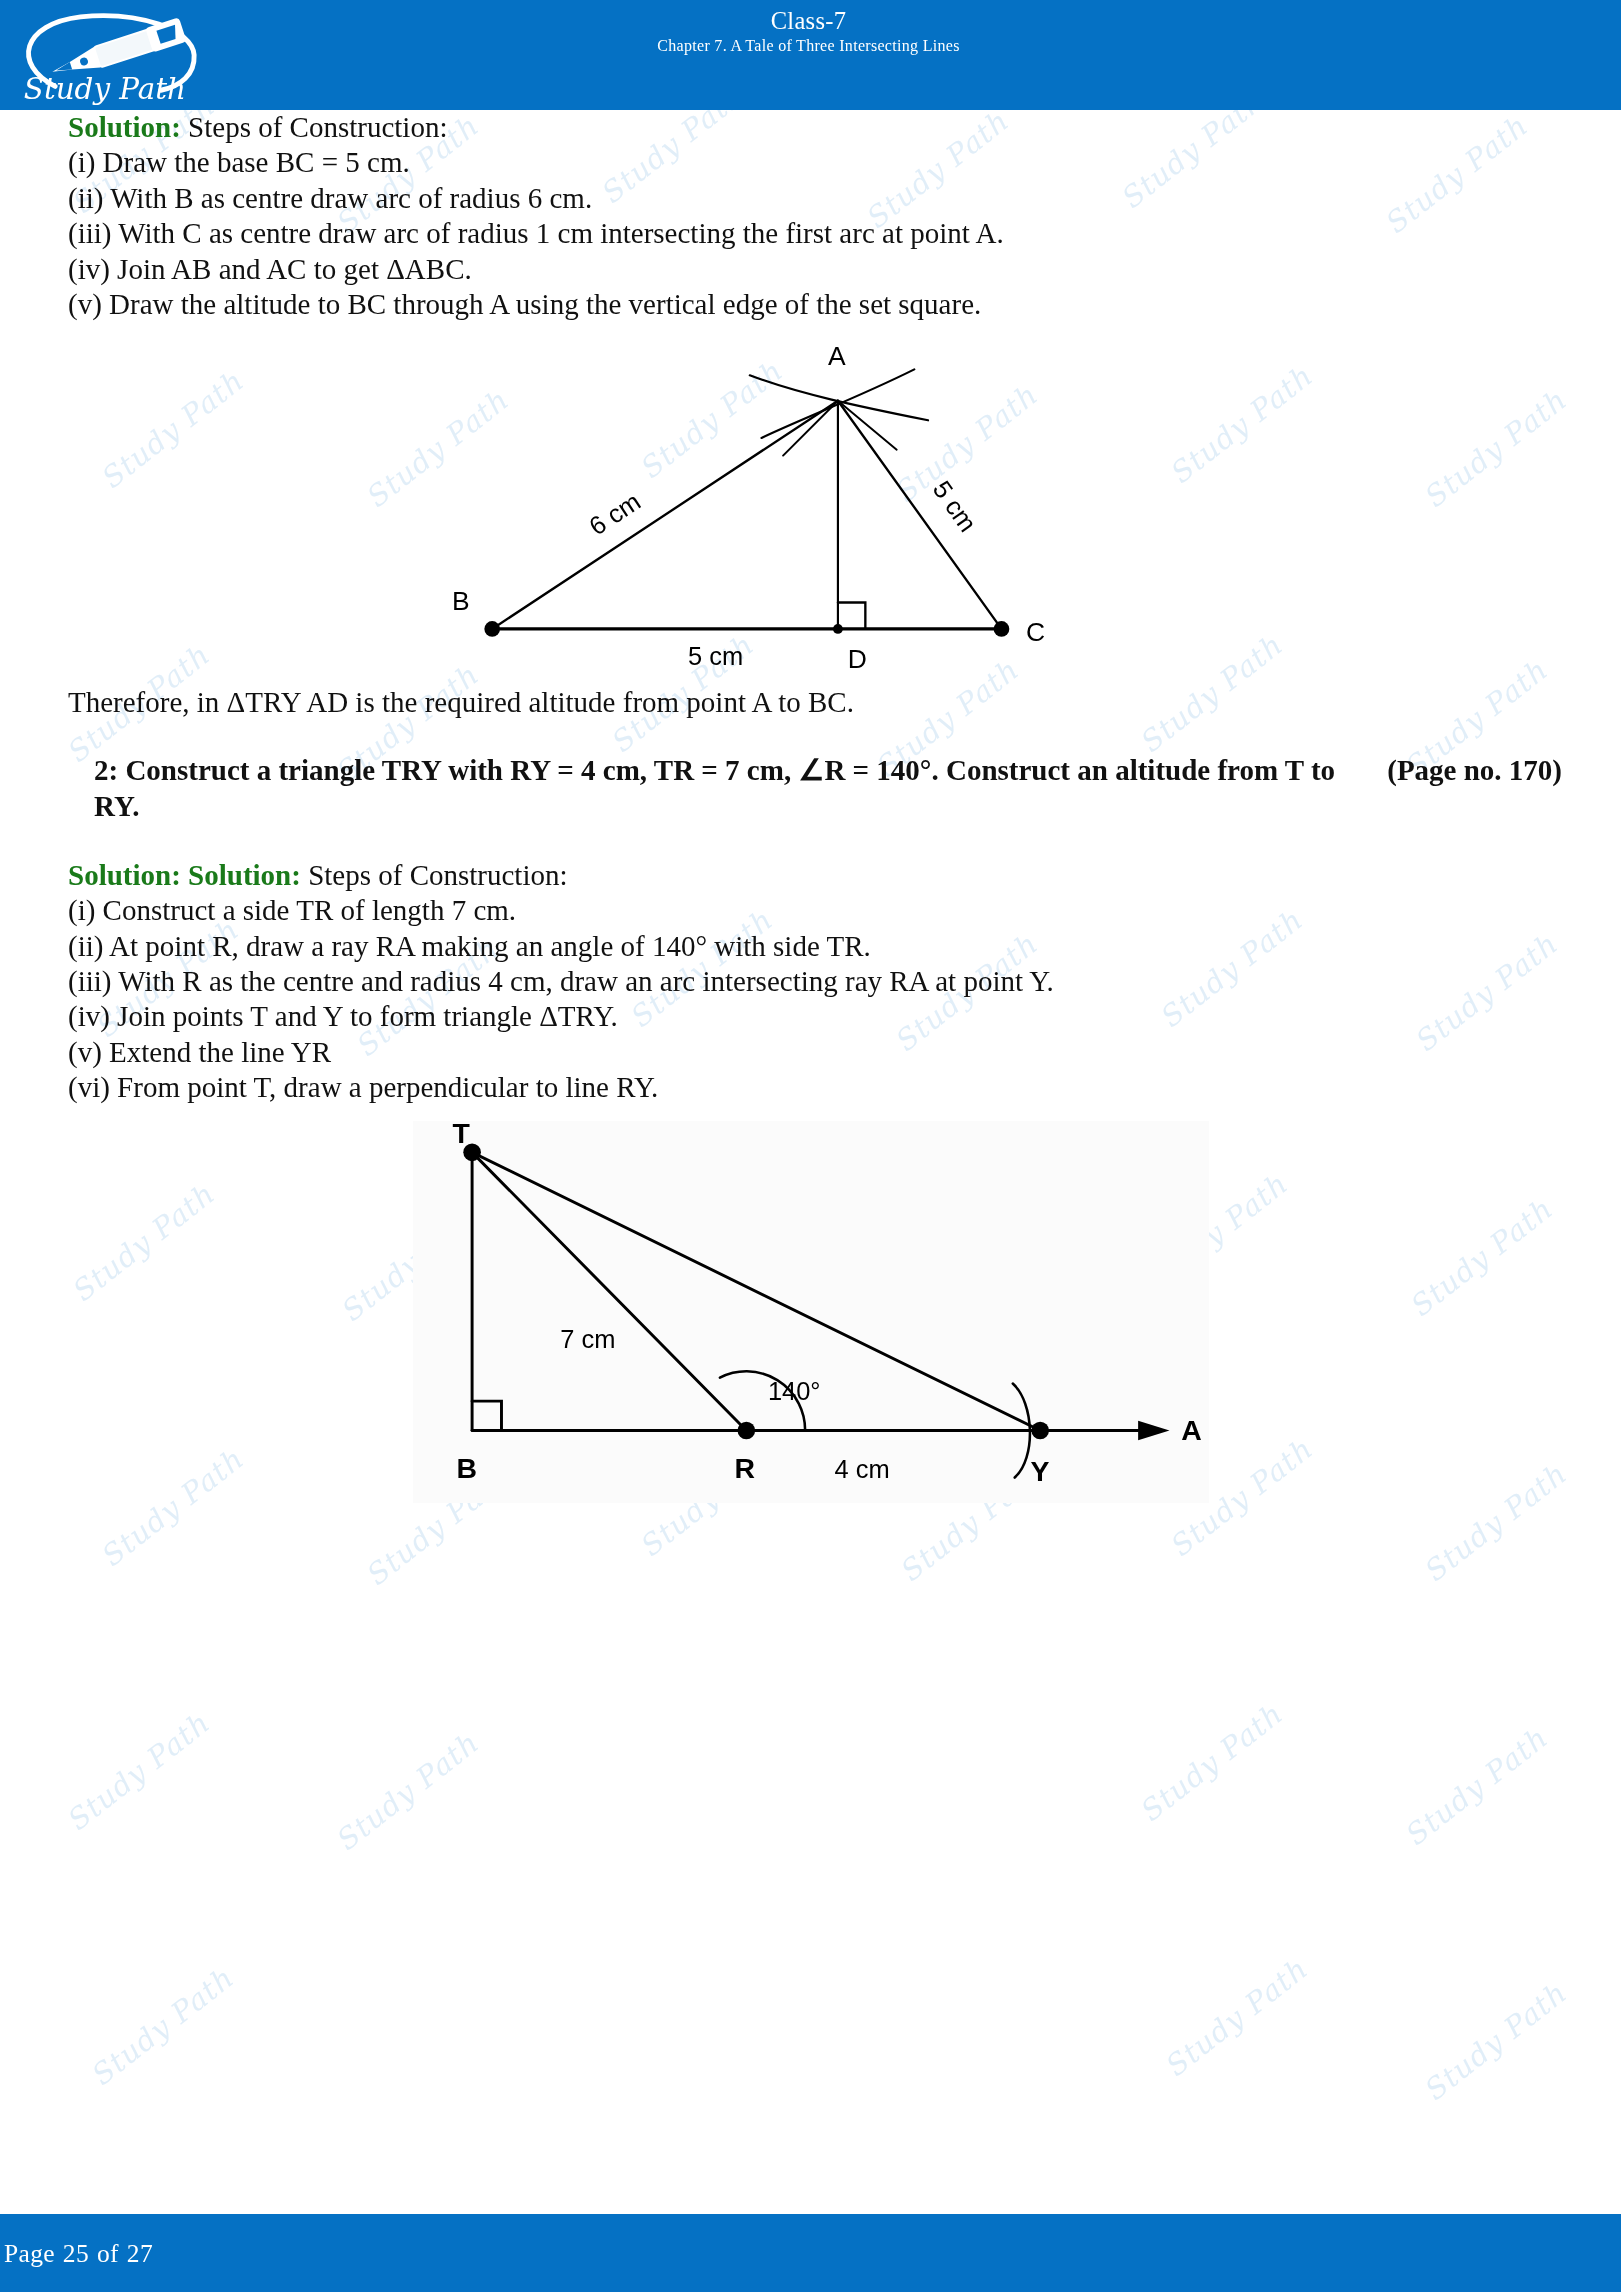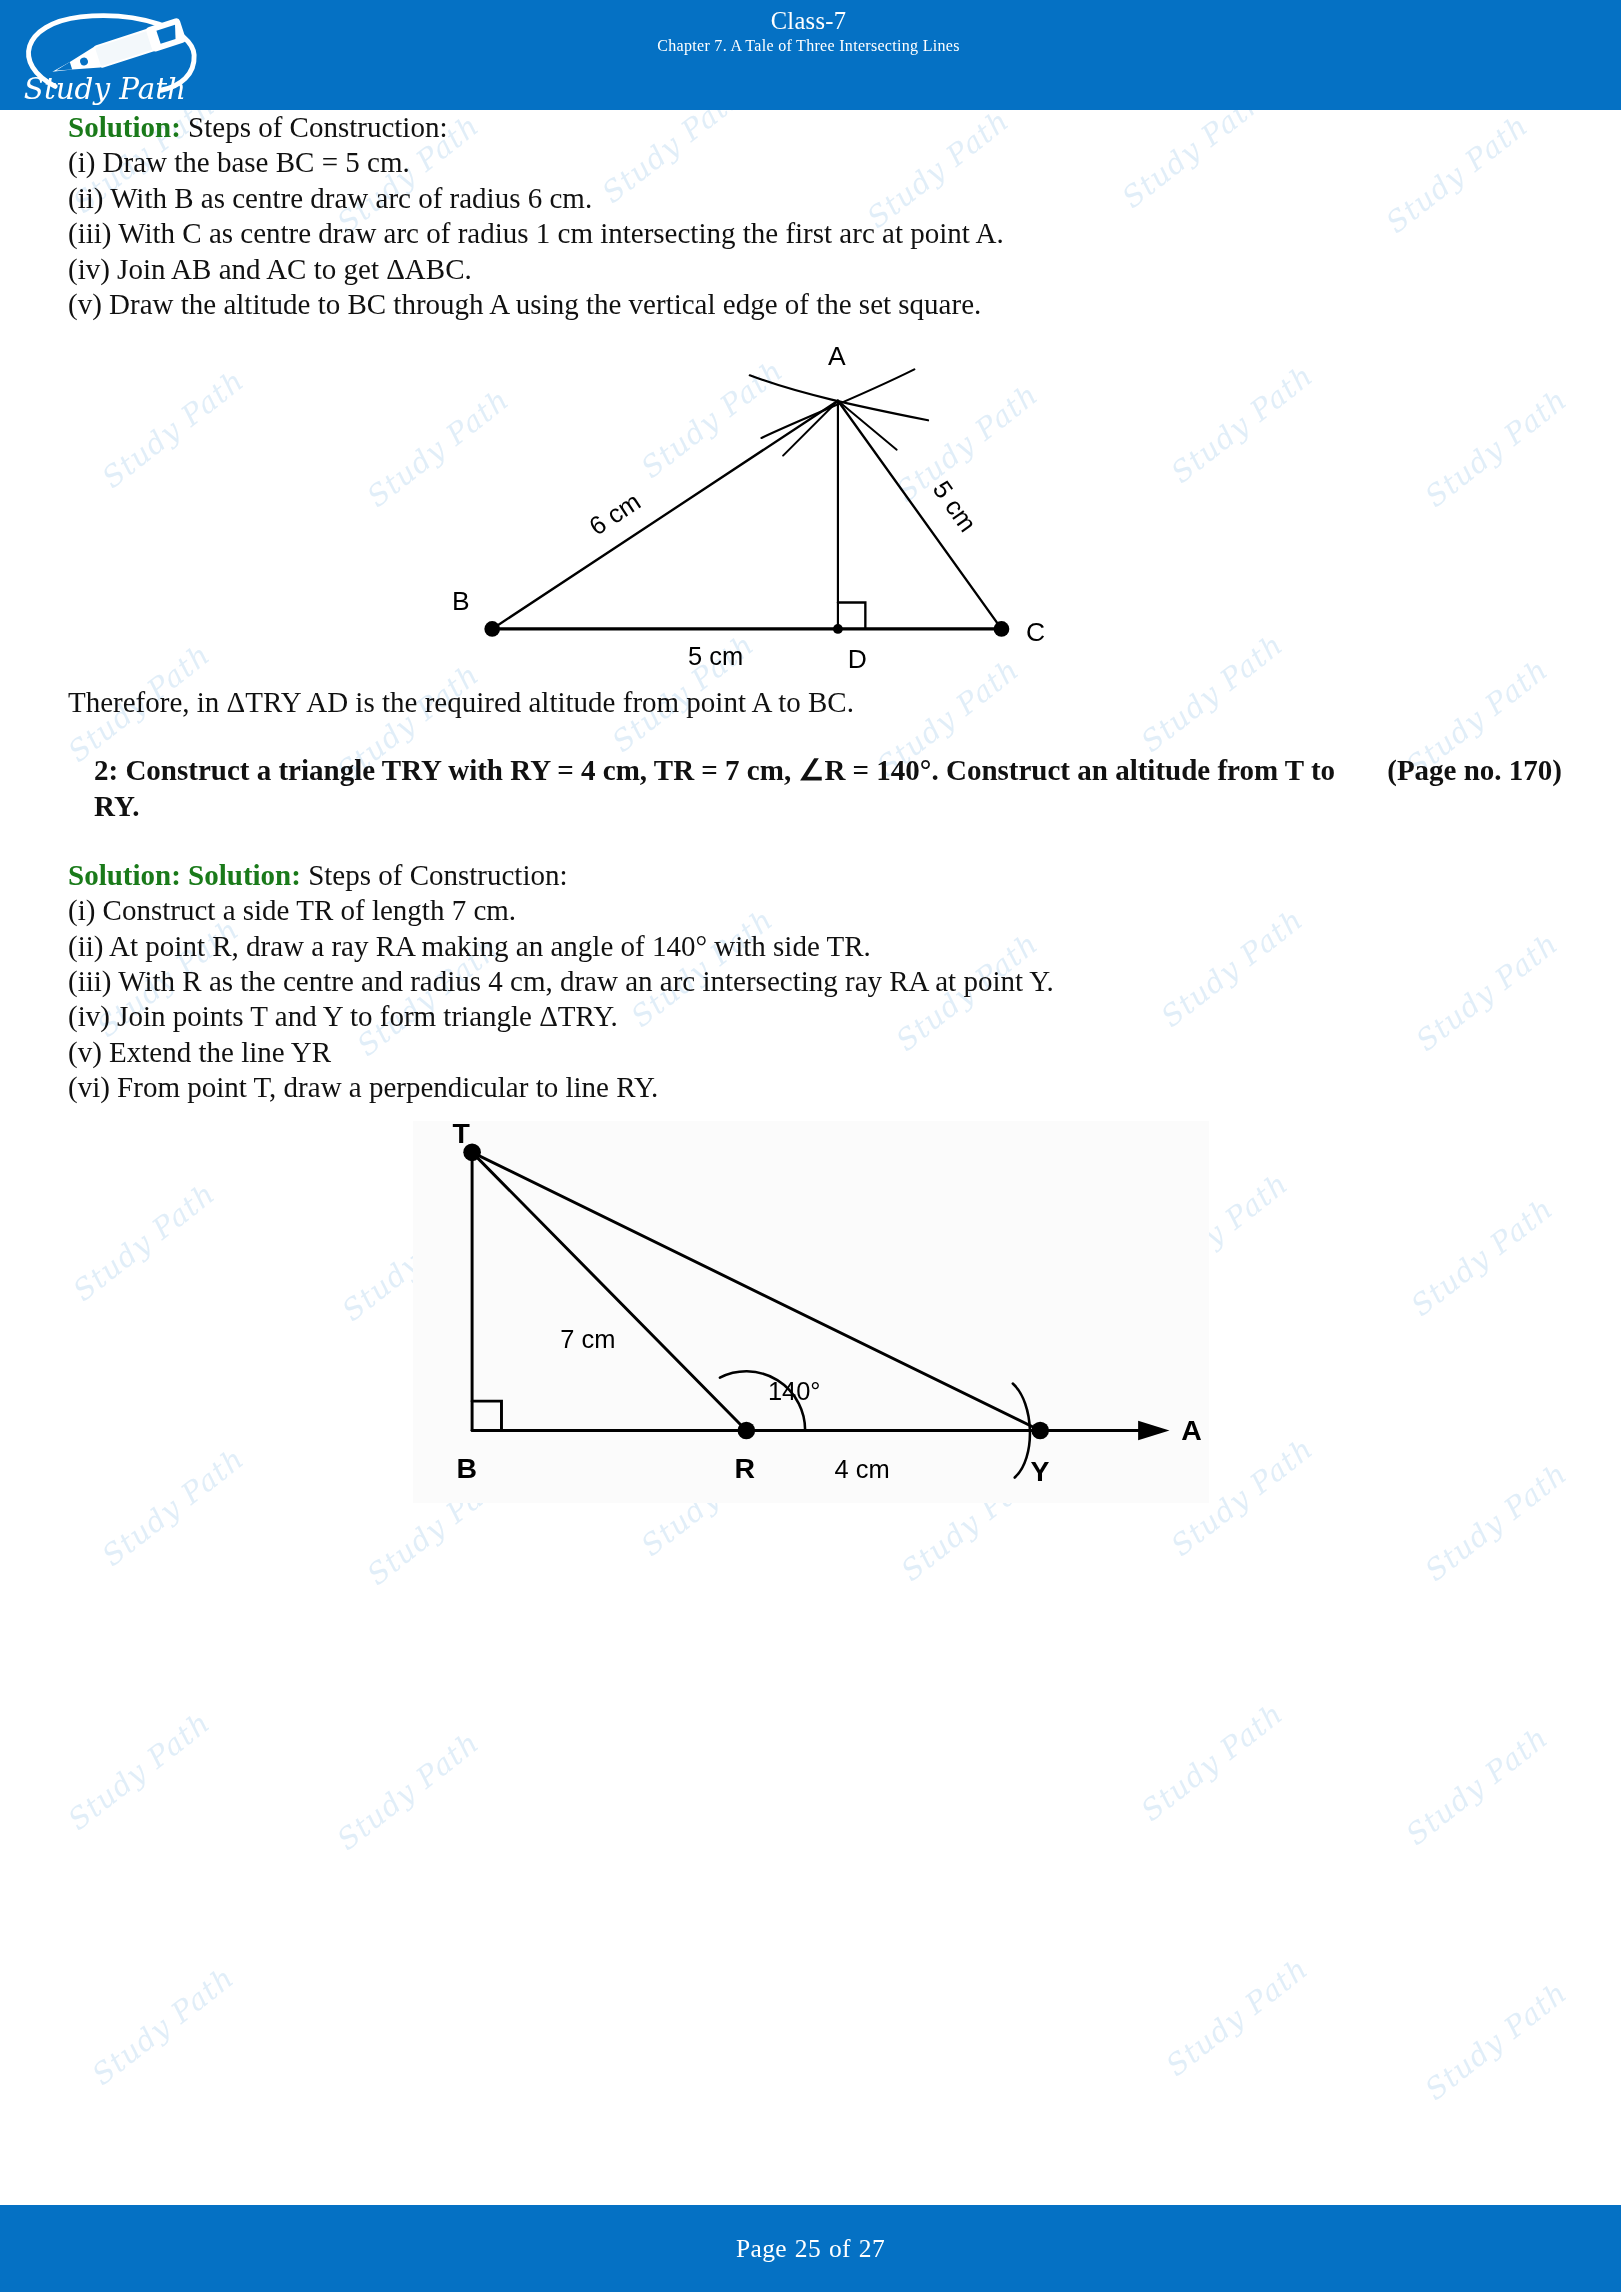--- a/index.html
+++ b/index.html
@@ -58,23 +58,23 @@
   .qwrap{padding-left:94px;padding-right:59px;font-size:29px;line-height:1.24;font-weight:bold;color:#111;}
   .qwrap .pn{float:right;}
 
   
   .fig{position:relative;z-index:4;}
   .fig svg{display:block;margin:0 auto;}
   .fig2box{position:relative;width:796px;margin:0 auto;background:#fbfbfb;}
 
   
   .footer{
-    position:absolute;left:0;bottom:0;width:1621px;height:88px;
+    position:absolute;left:0;bottom:0;width:1621px;height:79px;
     background:#0571c4;color:#ffffff;z-index:5;
-    display:flex;align-items:center;justify-content:center;
+    display:flex;align-items:center;
     font-family:"Liberation Serif",serif;font-size:25.5px;letter-spacing:0.4px;
   }
   .footer span{margin:0 3.9px;}
 </style>
 </head>
 <body>
 
 <div class="page">
 
   <div class="wm-layer">

